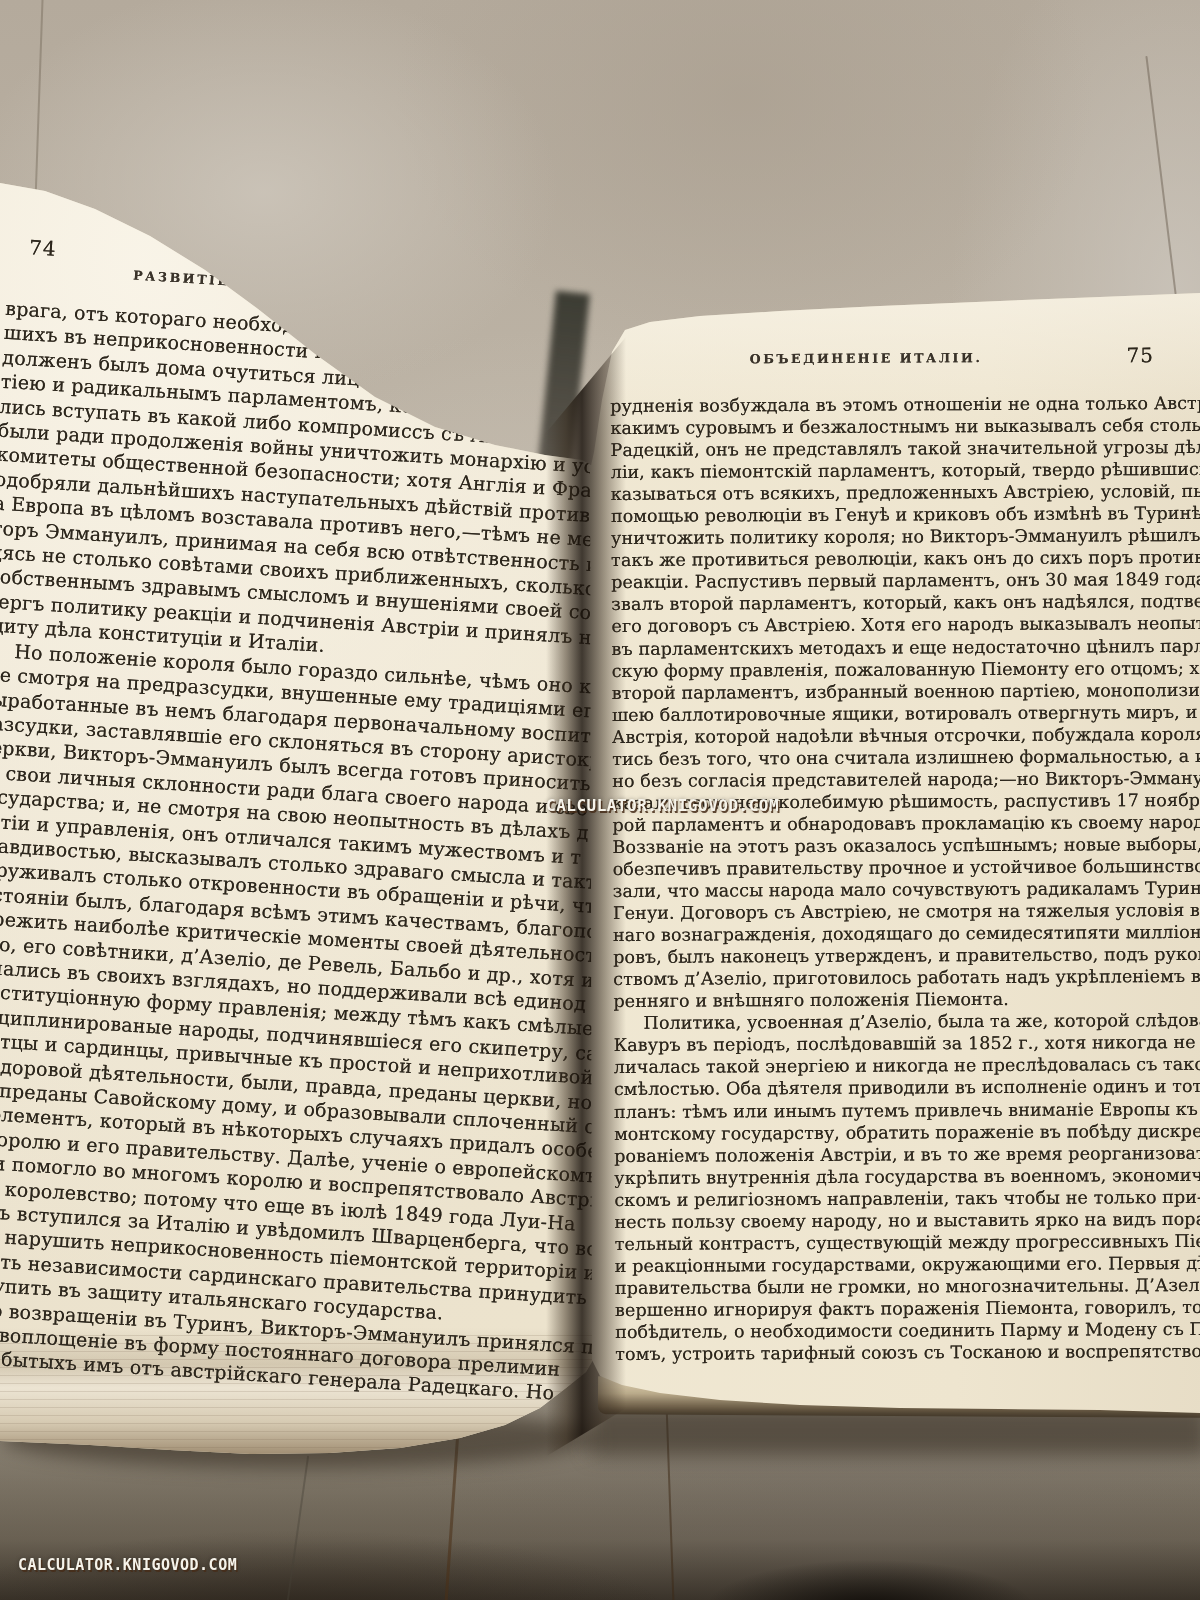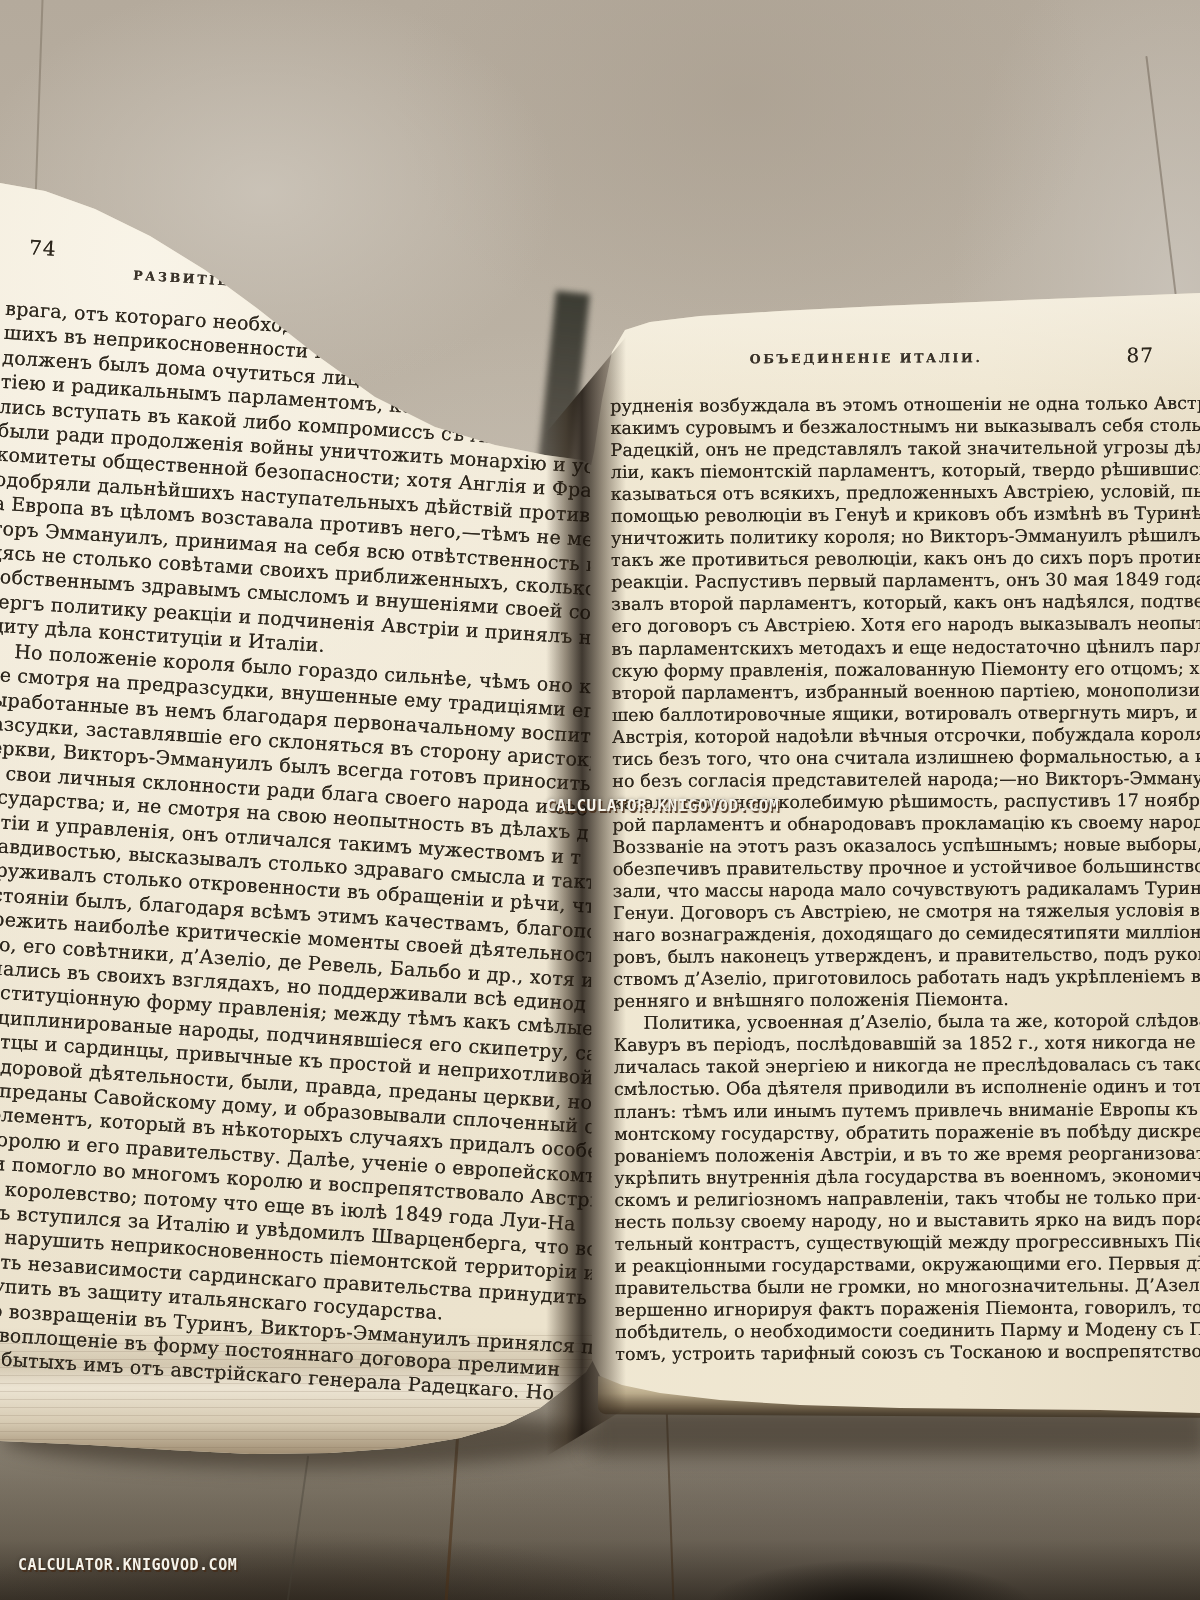--- a/index.html
+++ b/index.html
@@ -150,21 +150,21 @@
           <div class="line">го за воплощеніе въ форму постояннаго договора прелимин</div>
           <div class="line">ра, добытыхъ имъ отъ австрійскаго генерала Радецкаго. Но</div>
         </div>
     </div>
   </div>
 
   <div class="page page-right">
     <div class="text-block right-block">
       <div class="right-headrow">
         <div class="runhead">ОБЪЕДИНЕНІЕ ИТАЛІИ.</div>
-        <div class="pageno">87</div>
+        <div class="pageno">75</div>
       </div>
       <div class="body-lines">
           <div class="line">рудненія возбуждала въ этомъ отношеніи не одна только Австрія;</div>
           <div class="line">какимъ суровымъ и безжалостнымъ ни выказывалъ себя столь часто</div>
           <div class="line">Радецкій, онъ не представлялъ такой значительной угрозы дѣлу Ита-</div>
           <div class="line">ліи, какъ піемонтскій парламентъ, который, твердо рѣшившись от-</div>
           <div class="line">казываться отъ всякихъ, предложенныхъ Австріею, условій, пытался</div>
           <div class="line">помощью революціи въ Генуѣ и криковъ объ измѣнѣ въ Туринѣ</div>
           <div class="line">уничтожить политику короля; но Викторъ-Эммануилъ рѣшилъ твердо</div>
           <div class="line">такъ же противиться революціи, какъ онъ до сихъ поръ противился</div>

